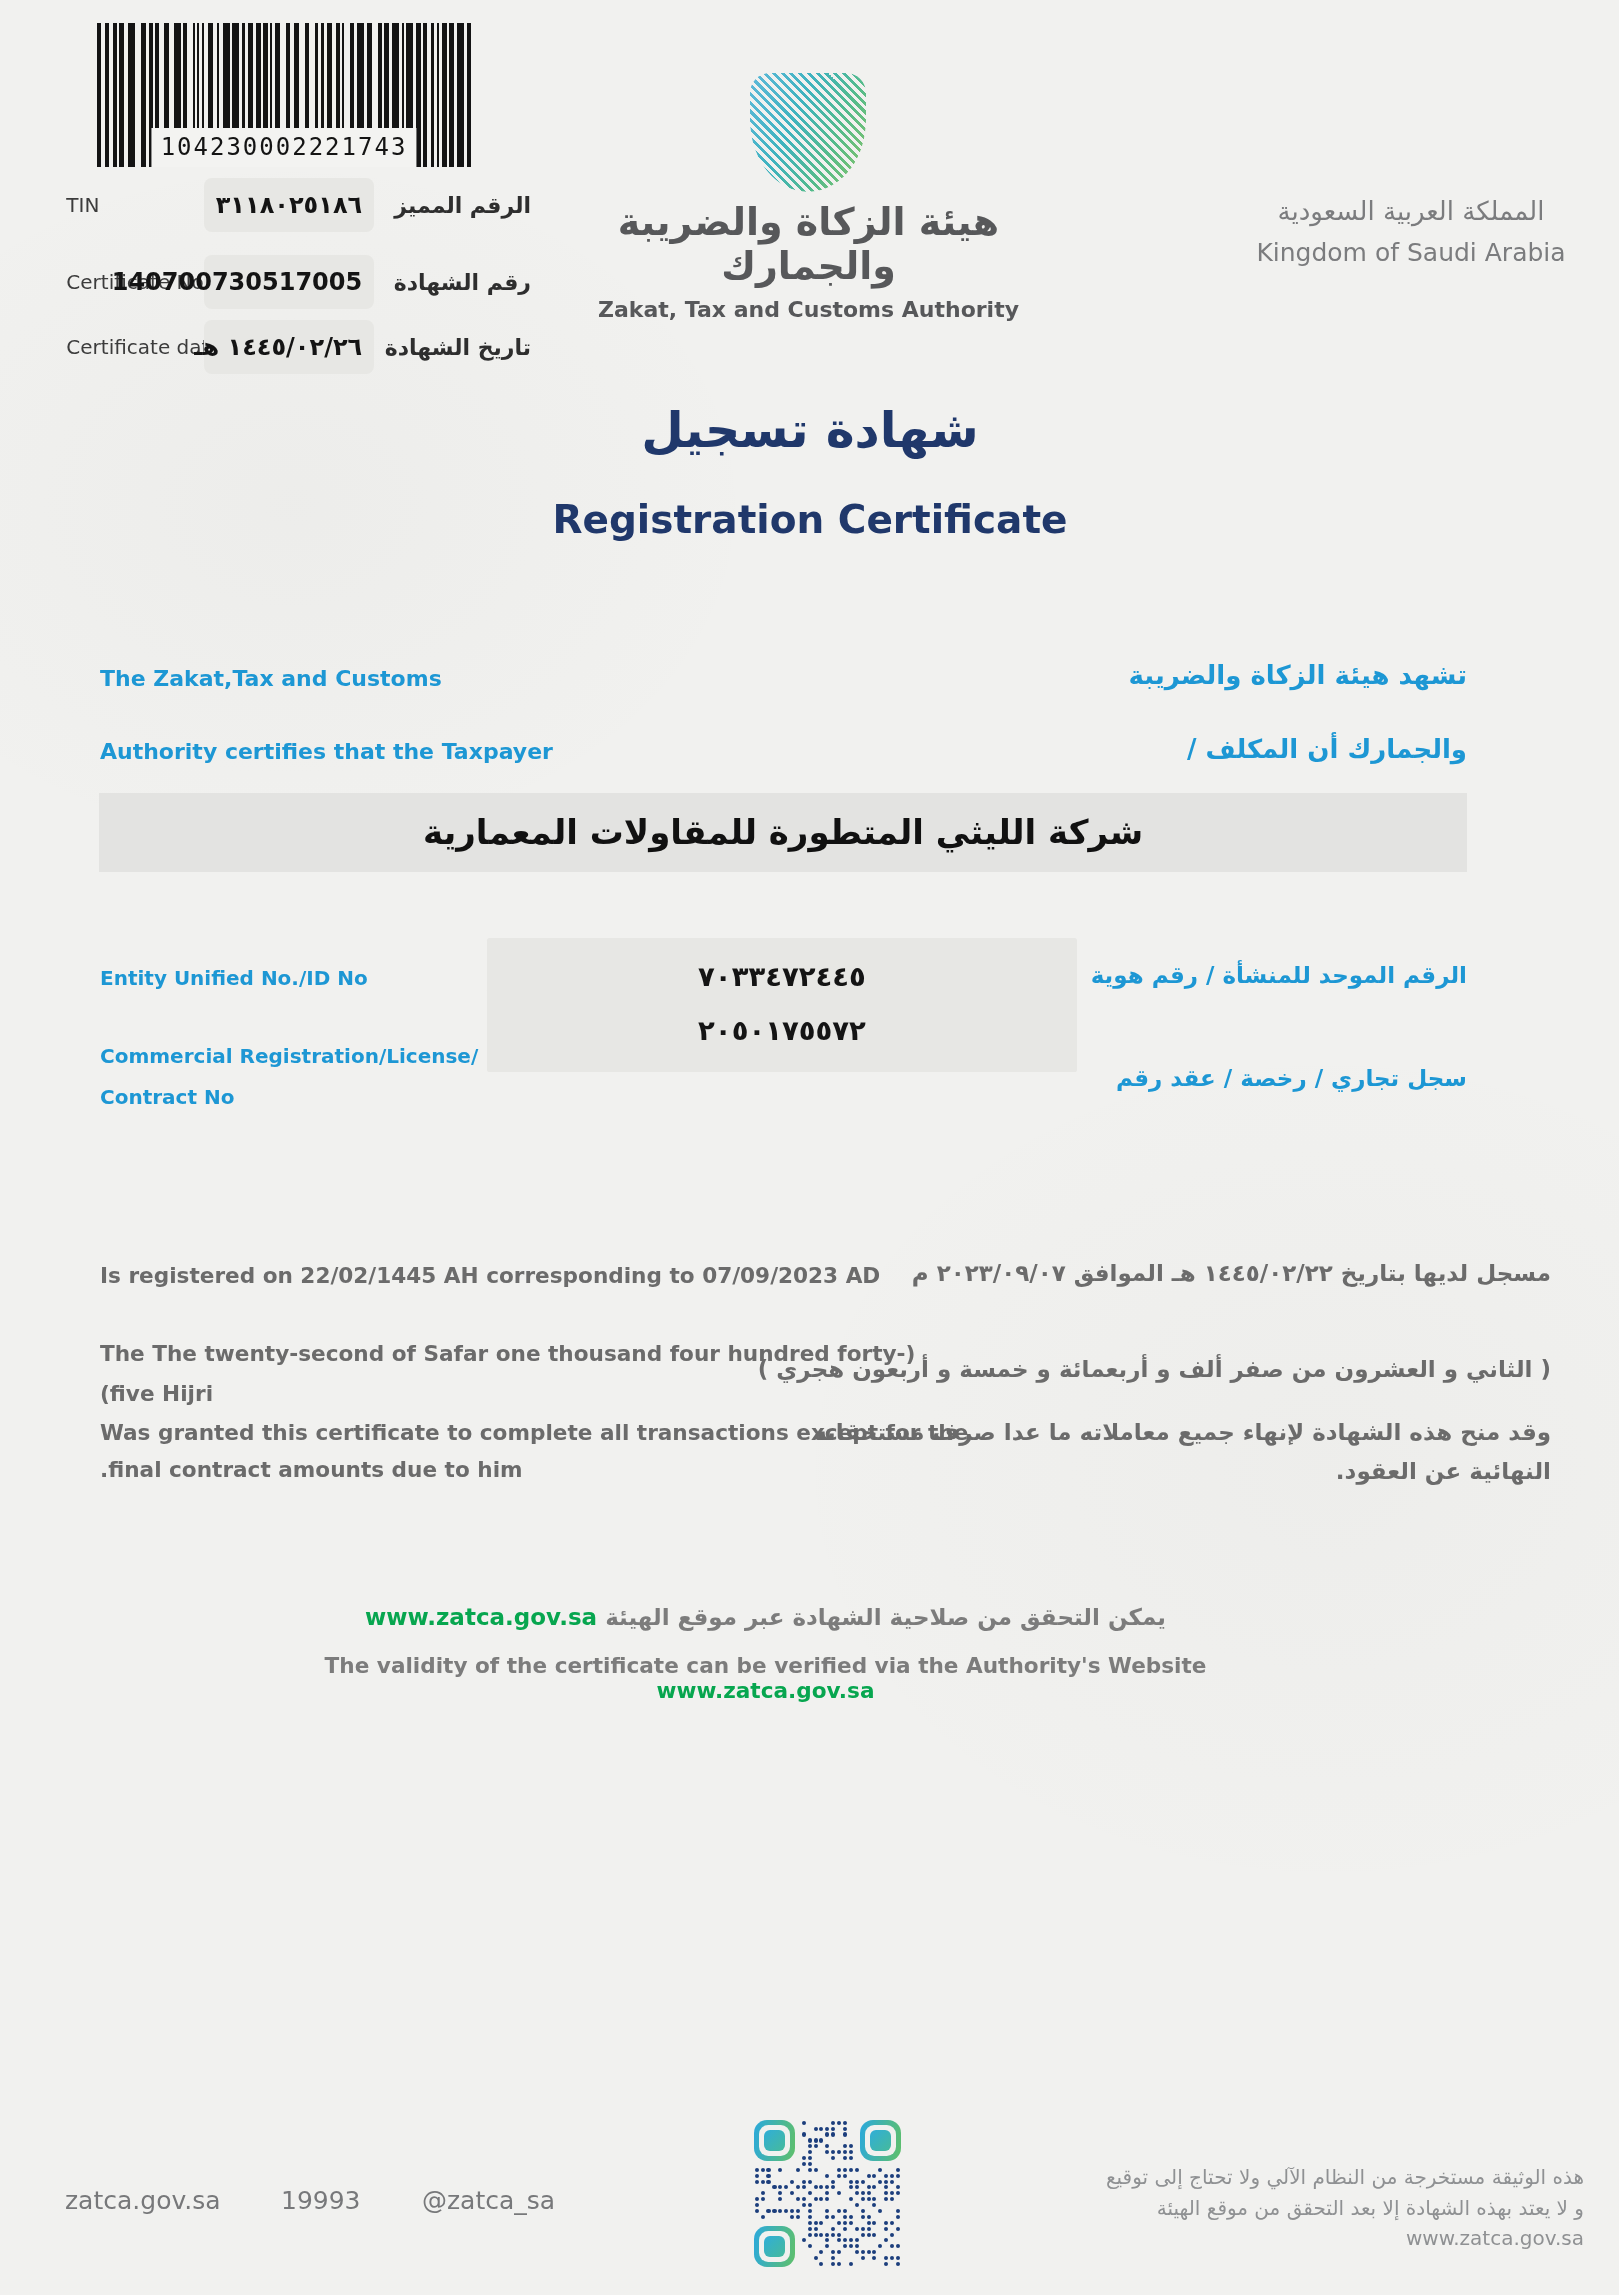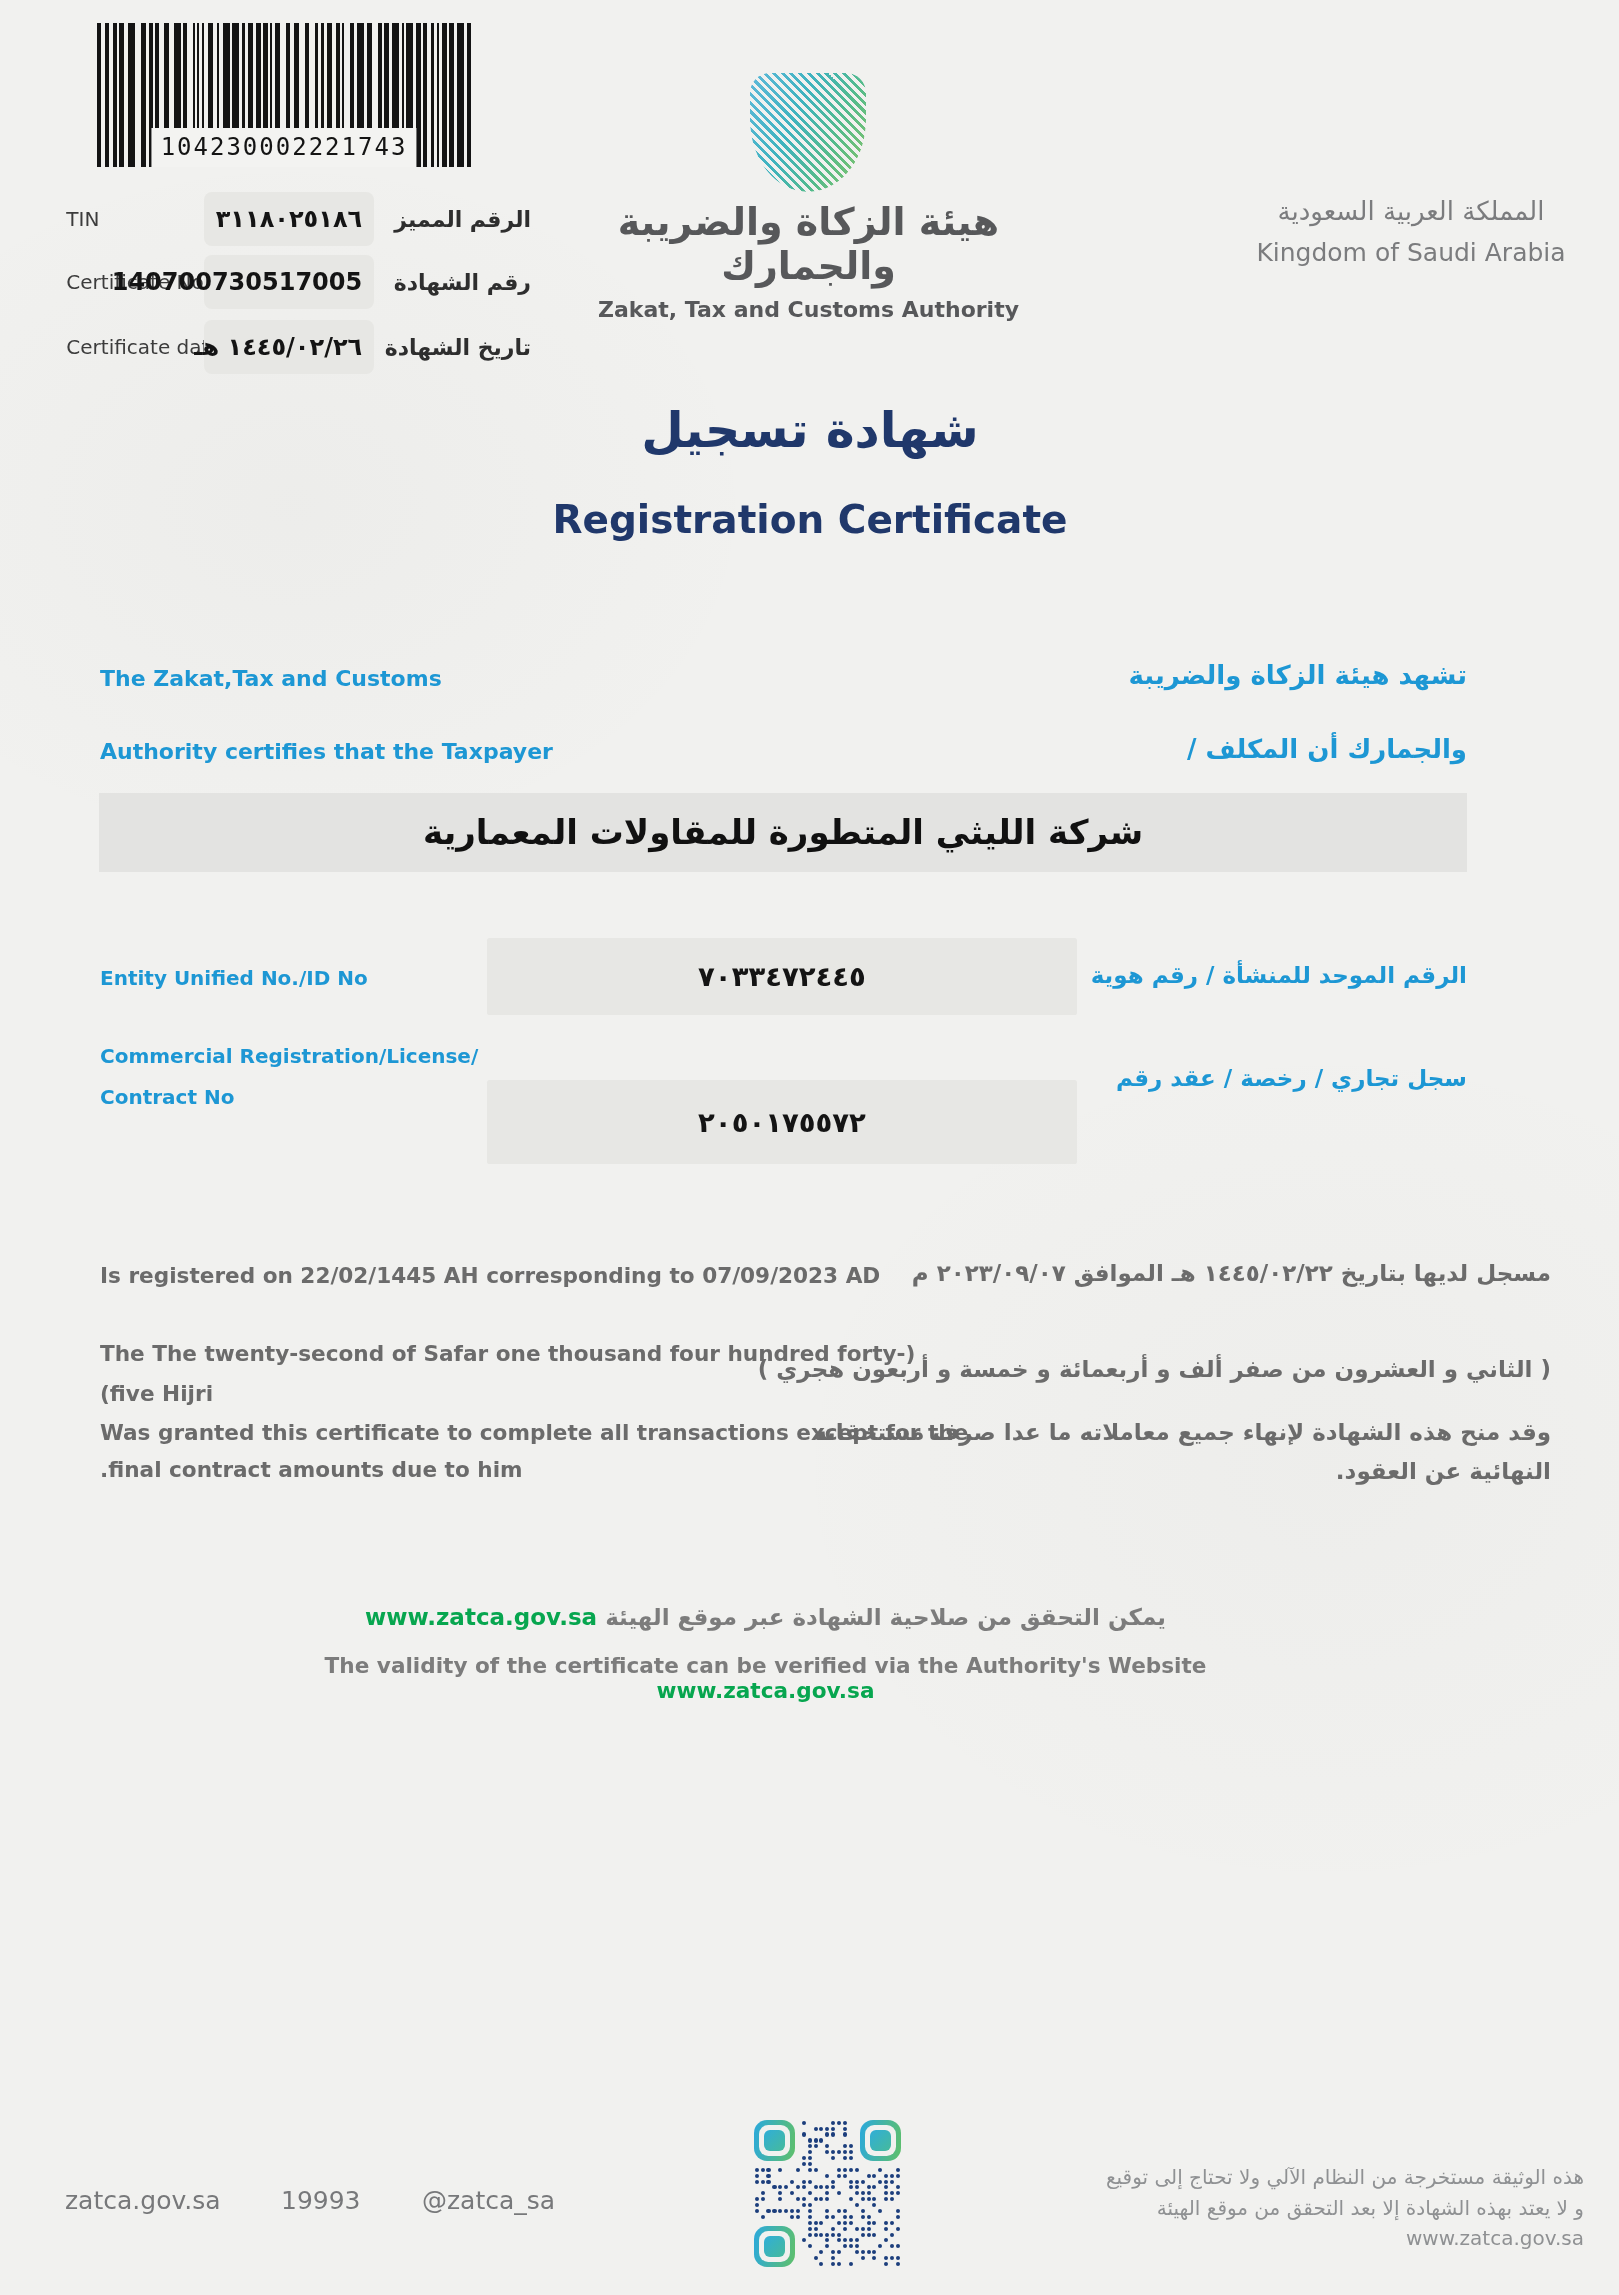--- a/index.html
+++ b/index.html
@@ -70,21 +70,21 @@
   .certify-ar2 { top:734px; }
 
   
   .name-band { left:99px; top:793px; width:1368px; height:79px; background:#e3e3e1; }
   .name-band .nm { width:100%; text-align:center; line-height:79px;
       font-size:34px; font-weight:bold; color:#111; }
 
   
   .dbox { background:#e7e7e4; border-radius:2.6px; }
   .dbox1 { left:487px; top:938px; width:590px; height:77px; }
-  .dbox2 { left:487px; top:1080px; width:590px; height:84px; }
+  .dbox2 { left:487px; top:988px; width:590px; height:84px; }
   .dval { display:block; width:100%; text-align:center; font-size:27.5px; font-weight:bold; color:#141414; }
   .dbox1 .dval { line-height:77px; }
   .dbox2 .dval { line-height:84px; }
   .dlab-en { left:100px; font-size:20px; font-weight:bold; color:#1d97d4; }
   .dlab-ar { right:153px; text-align:right; font-size:23px; font-weight:bold; color:#1d97d4; }
 
   
   .greg { font-weight:bold; color:#6b6b6b; }
   .p-en { left:100px; font-size:21.6px; }
   .p-ar { right:69px; text-align:right; font-size:23px; direction:rtl; }
@@ -165,21 +165,21 @@
         <i style="left:334px;width:2.6px"></i>
         <i style="left:340px;width:2px"></i>
         <i style="left:345px;width:5.2px"></i>
         <i style="left:352px;width:5.2px"></i>
         <i style="left:360px;width:7.2px"></i>
         <i style="left:370px;width:3.9px"></i>
       </div>
     <div class="barcode-number">104230002221743</div>
   </div>
 
-  <div class="abs hfield" style="top:192px">
+  <div class="abs hfield" style="top:178px">
     <span class="hl-en">TIN</span>
     <span class="hbox">
       <span class="hval">٣١١٨٠٢٥١٨٦</span>
     </span>
     <span class="hl-ar">الرقم المميز</span>
   </div>
   <div class="abs hfield" style="top:255px">
     <span class="hl-en">Certificate No.</span>
     <span class="hbox">
       <span class="hval">140700730517005</span>

